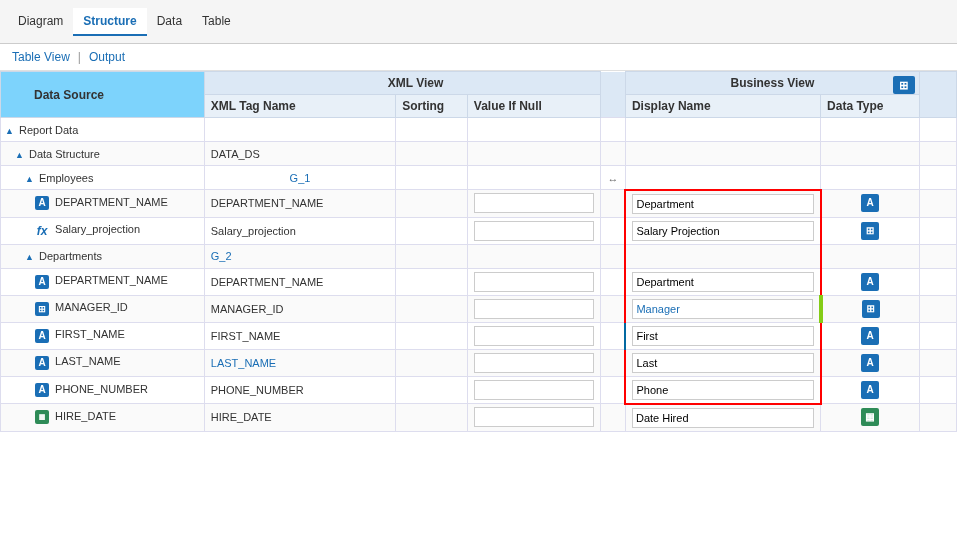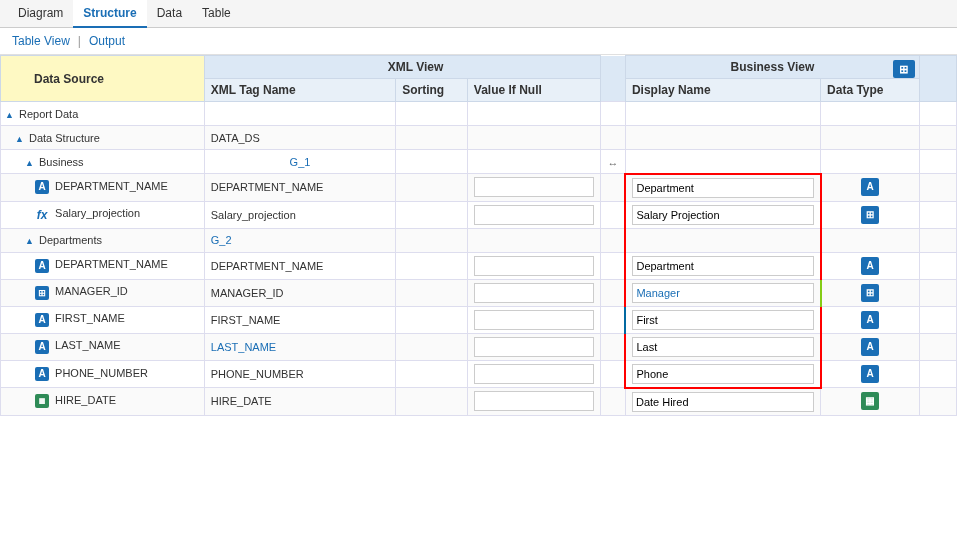--- a/index.html
+++ b/index.html
@@ -3,21 +3,21 @@
   <meta charset="utf-8">
   <style>
     * { box-sizing: border-box; margin: 0; padding: 0; }
     body { font-family: Arial, sans-serif; font-size: 12px; background: #fff; color: #333; }
 
     
     .top-tabs {
       display: flex;
       align-items: center;
       border-bottom: 1px solid #ccc;
-      padding: 0 8px;
+      padding: 8px 8px;
       background: #f5f5f5;
     }
     .top-tab {
       padding: 6px 10px;
       cursor: pointer;
       color: #333;
       border-bottom: 2px solid transparent;
       margin-bottom: -1px;
     }
     .top-tab.active {
@@ -159,21 +159,21 @@
       <col style="width:155px">
       <col style="width:58px">
       <col style="width:108px">
       <col style="width:20px">
       <col style="width:158px">
       <col style="width:80px">
       <col style="width:30px">
     </colgroup>
     <thead>
       <tr>
-        <th rowspan="2" style="background:#fef9c3; vertical-align:middle;padding-left:33px;">Data Source</th>
+        <th rowspan="2" style="background:#7dd3fc; vertical-align:middle;padding-left:33px;">Data Source</th>
         <th colspan="3" style="background:#dce8f5; text-align:center;padding-left:32px;">XML View</th>
         <th rowspan="2" style="background:#dce8f5; border:none; width:20px;"></th>
         <th colspan="2" style="background:#dce8f5; text-align:center; position:relative;">
           <span>Business View</span>
           <span style="position:absolute; right:4px; top:4px; display:inline-block; width:22px; height:18px; background:#1a6eb5; color:#fff; text-align:center; line-height:18px; font-size:11px; border-radius:2px; cursor:pointer;">⊞</span>
         </th>
         <th rowspan="2" style="background:#dce8f5;"></th>
       </tr>
       <tr>
         <th>XML Tag Name</th>
@@ -209,21 +209,21 @@
         <td></td>
         <td></td>
         <td></td>
         <td></td>
         <td></td>
       </tr>
 
       <tr>
         <td class="indent-2">
           <span class="tri">▲</span>
-          <span>Business</span>
+          <span>Employees</span>
         </td>
         <td style="color:#1a6eb5;text-align:center;">G_1</td>
         <td></td>
         <td></td>
         <td style="text-align:center; color:#666;">↔</td>
         <td></td>
         <td></td>
         <td></td>
       </tr>
 
@@ -297,21 +297,21 @@
 
       <tr>
         <td class="indent-3">
           <span class="node-icon icon-hash">⊞</span>
           <span>MANAGER_ID</span>
         </td>
         <td>MANAGER_ID</td>
         <td></td>
         <td><input class="display-input" type="text" value="" style=""></td>
         <td></td>
-        <td style="border-left:2px solid red; border-right:2px solid #84cc16;">
+        <td style="border-left:2px solid red; border-right:4px solid #84cc16;">
           <input class="display-input" type="text" value="Manager" style="color: rgb(26, 110, 181);">
         </td>
         <td style="text-align:center;">
           <span class="dt-icon dt-hash">⊞</span>
         </td>
         <td></td>
       </tr>
 
       <tr>
         <td class="indent-3">

